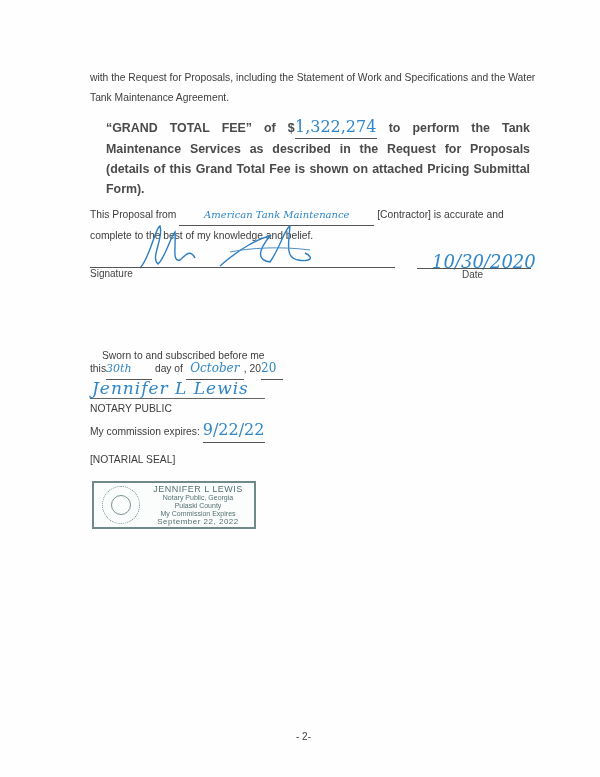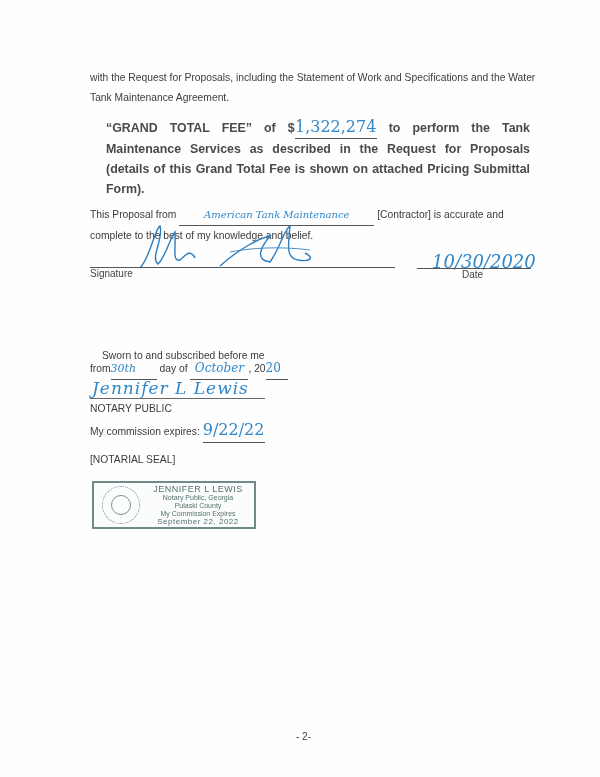--- a/index.html
+++ b/index.html
@@ -49,21 +49,21 @@
 </svg>
 <div class="abs" style="left:90px; top:267px; width:305px; border-top:1px solid #555;"></div>
 <div class="abs label" style="left:90px; top:268px;">Signature</div>
 
 <div class="abs hand" style="left:432px; top:251px; font-size:18px;">10/30/2020</div>
 <div class="abs" style="left:417px; top:268px; width:114px; border-top:1px solid #555;"></div>
 <div class="abs label" style="left:417px; top:269px;padding-left:45px;">Date</div>
 
 <div class="abs body-text" style="left:102px; top:346px;">Sworn to and subscribed before me</div>
 <div class="abs body-text" style="left:90px; top:358px; white-space:nowrap;">
-  <span>from</span><span class="uline" style="width:46px; text-align:left;"><span class="hand" style="font-size:11px;">30th</span></span>
+  <span>this</span><span class="uline" style="width:46px; text-align:left;"><span class="hand" style="font-size:11px;">30th</span></span>
   <span>day of</span>
   <span class="uline" style="width:58px; text-align:center;"><span class="hand" style="font-size:12px;font-style:italic;">October</span></span><span>, 20</span><span class="uline" style="width:22px;"><span class="hand" style="font-size:12px; font-style:normal;">20</span></span>
 </div>
 
 <div class="abs hand" style="left:92px; top:378px; font-size:17px; letter-spacing:1px;">Jennifer L Lewis</div>
 <div class="abs" style="left:90px; top:398px; width:175px; border-top:1px solid #666;"></div>
 <div class="abs body-text" style="left:90px; top:399px;">NOTARY PUBLIC</div>
 
 <div class="abs body-text" style="left:90px; top:420px; white-space:nowrap;">
   <span>My commission expires:</span>

